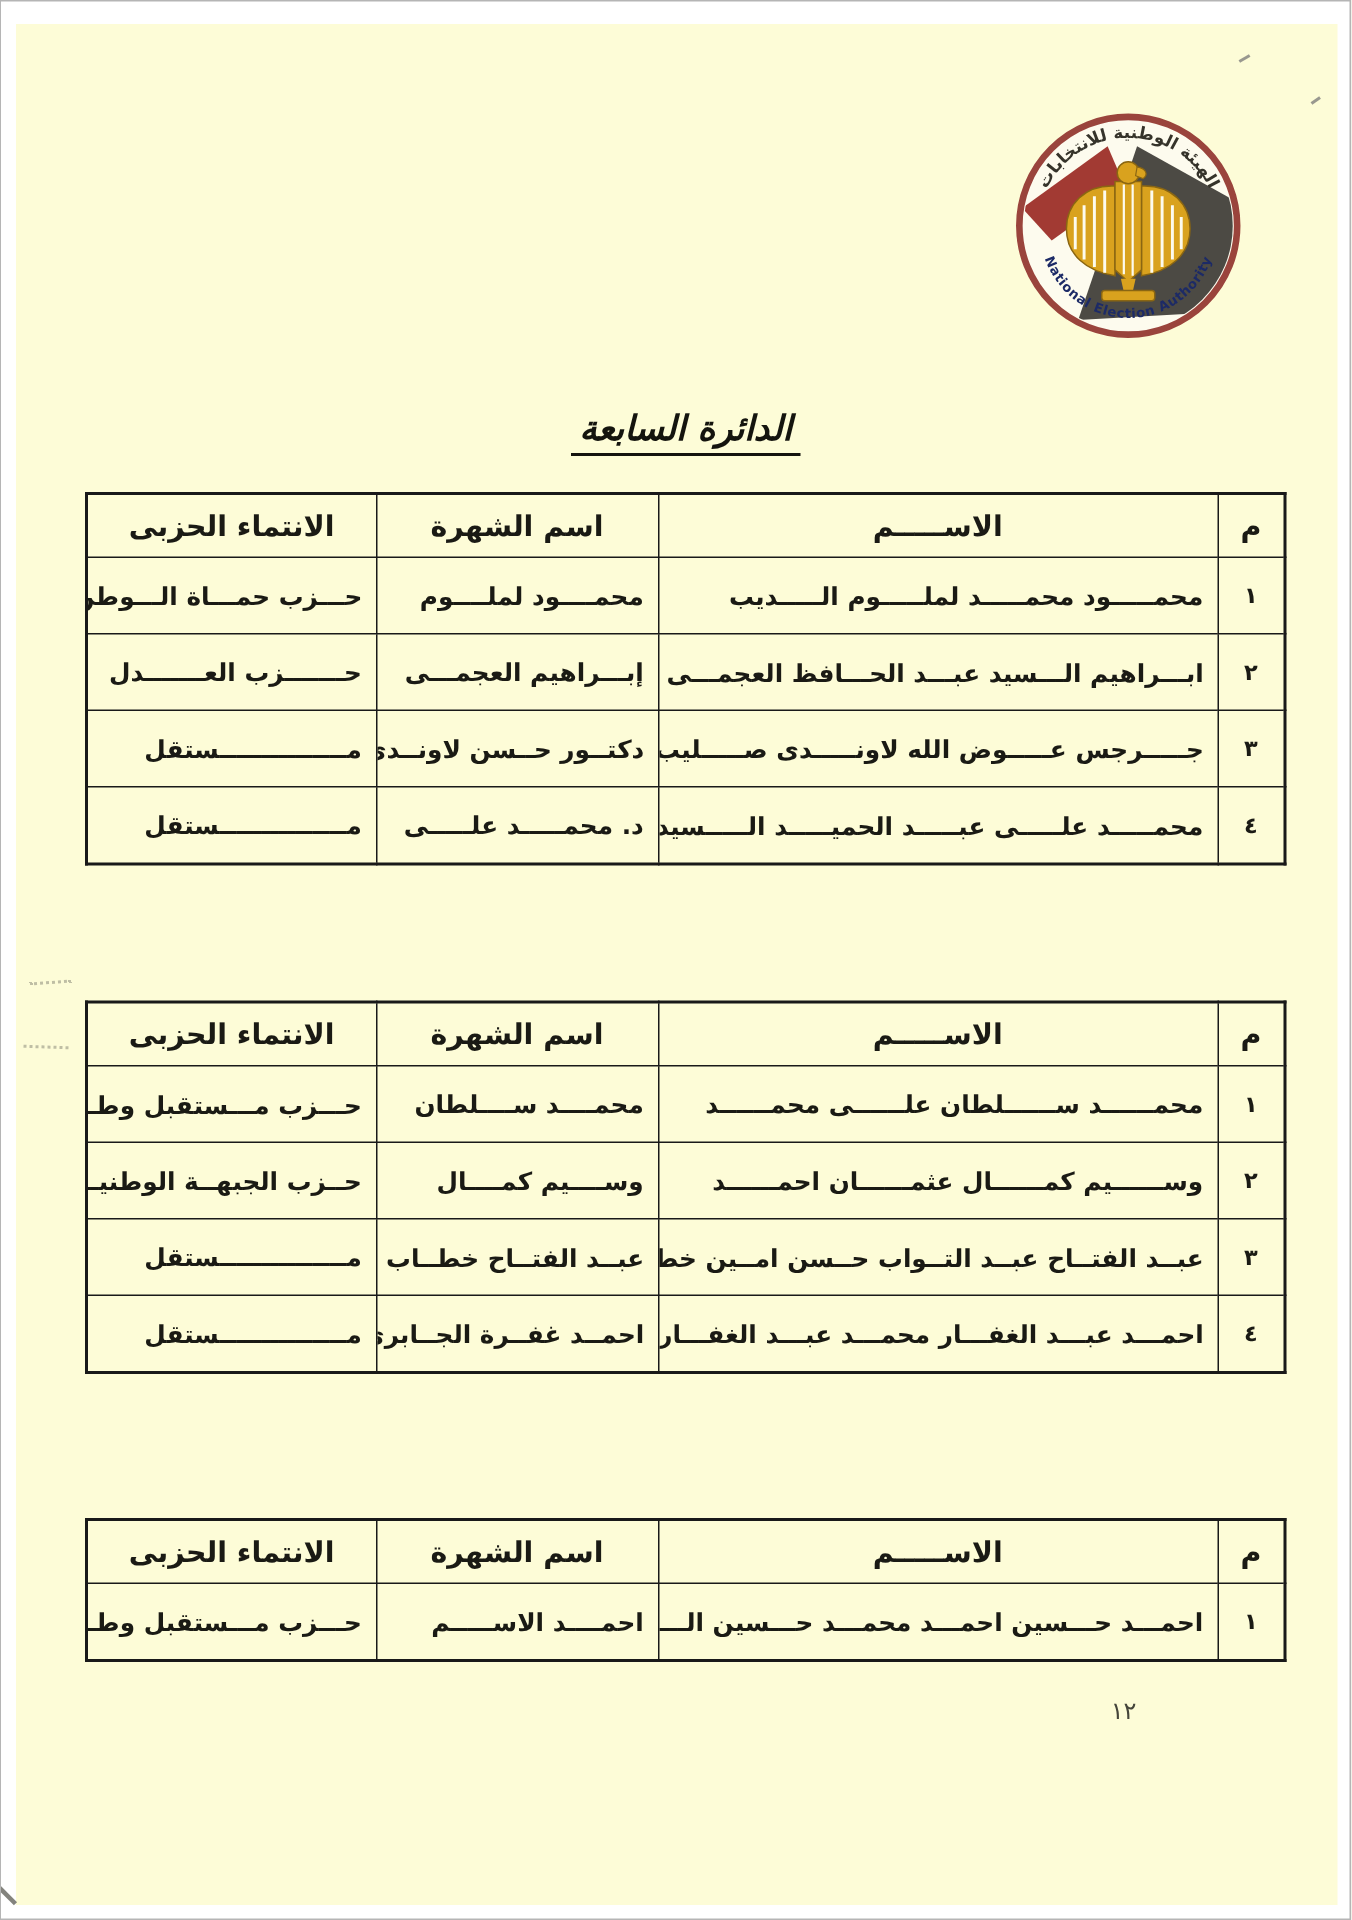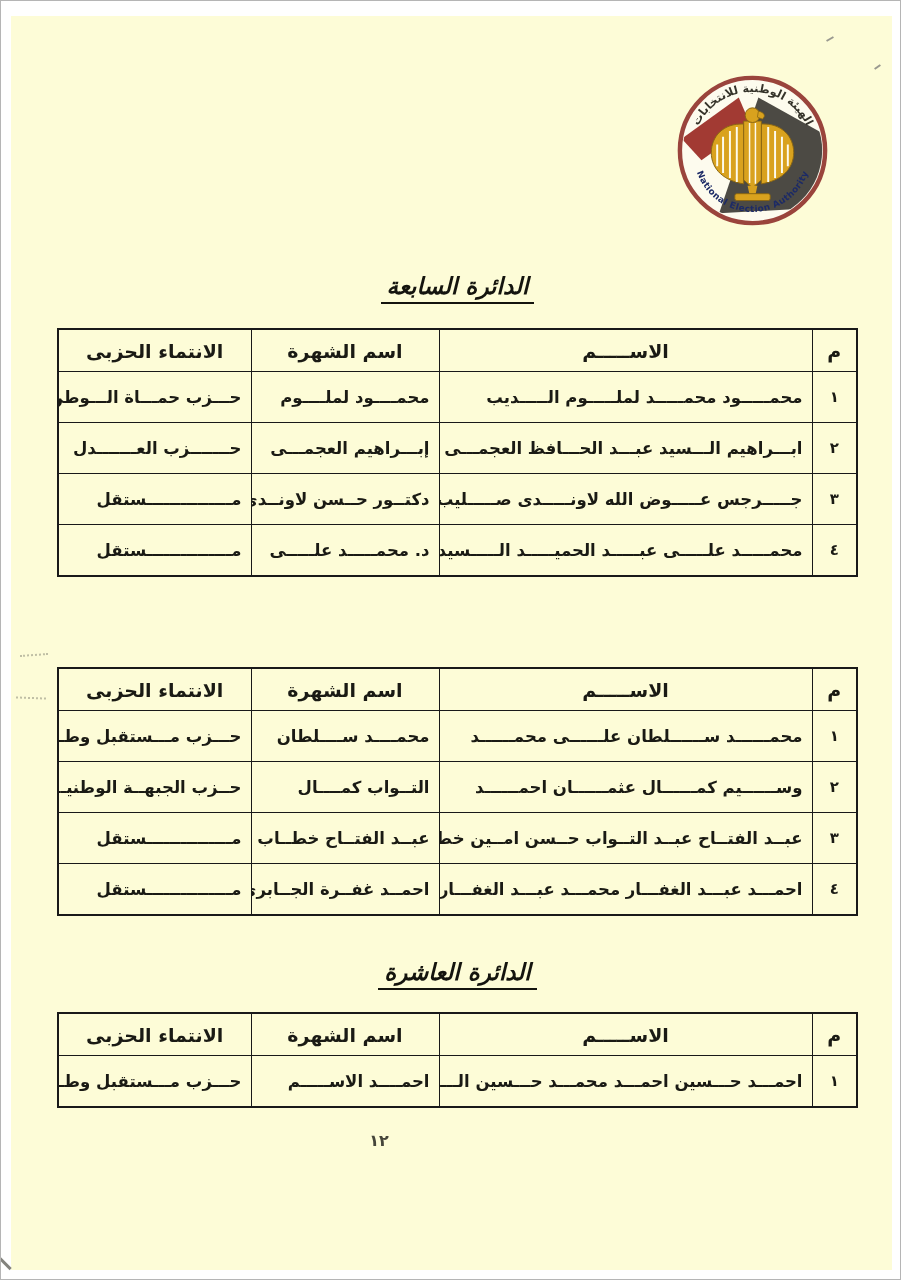--- a/index.html
+++ b/index.html
@@ -31,22 +31,22 @@
     border:1.5px solid #191919; font-weight:bold;
     color:#1a1a14; white-space:nowrap; overflow:hidden;
   }
   .roster th { font-size:19px; text-align:center; height:41px; padding:0 4px; }
   .roster td { font-size:16.5px; height:50px; padding:0 9px; text-align:right; }
   .roster td.num { text-align:center; padding:0 2px; font-size:15px; }
   col.c-num { width:45px; } col.c-name { width:373px; }
   col.c-known { width:188px; } col.c-party { width:193px; }
 
   .page-num {
-    position:absolute; left:0; top:1131px; width:758px; text-align:center;
-    font-size:16px; color:#45453a; direction:rtl;font-weight:bold;
+    position:absolute; left:0; top:1131px; width:758px; text-align:right;
+    font-size:16px; color:#45453a; direction:rtl;
   }
 
   .artifact { position:absolute; pointer-events:none; }
   .smudge { border-top:2px dotted #8d8d7c; opacity:.55; }
   .tick { background:#777; opacity:.75; }
 </style>
 </head>
 <body>
 
 <div class="screen">
@@ -149,41 +149,38 @@
     <tbody>
       <tr>
         <td class="num">١</td>
         <td>محمــــــد ســــــلطان علــــــى محمــــــد</td>
         <td>محمــــد ســــلطان</td>
         <td>حـــزب مـــستقبل وطـــن</td>
       </tr>
       <tr>
         <td class="num">٢</td>
         <td>وســــــيم كمــــــال عثمــــــان احمــــــد</td>
-        <td>التــواب كمــــال</td>
+        <td>وســــيم كمــــال</td>
         <td>حــزب الجبهــة الوطنيــة</td>
       </tr>
       <tr>
         <td class="num">٣</td>
         <td>عبــد الفتــاح عبــد التــواب حــسن امــين خطــاب</td>
         <td>عبــد الفتــاح خطــاب</td>
         <td>مـــــــــــــــستقل</td>
       </tr>
       <tr>
         <td class="num">٤</td>
         <td>احمـــد عبـــد الغفـــار محمـــد عبـــد الغفـــار</td>
         <td>احمــد غفــرة الجــابرى</td>
         <td>مـــــــــــــــستقل</td>
       </tr>
     </tbody>
   </table>
 
-  <div class="section-title" style="top:959px;">
-    <span class="u">الدائرة العاشرة</span>
-  </div>
   <table class="roster" style="top:1012px;">
     <colgroup>
         <col class="c-num">
         <col class="c-name">
         <col class="c-known">
         <col class="c-party">
       </colgroup>
     <thead>
       <tr>
         <th>م</th>

